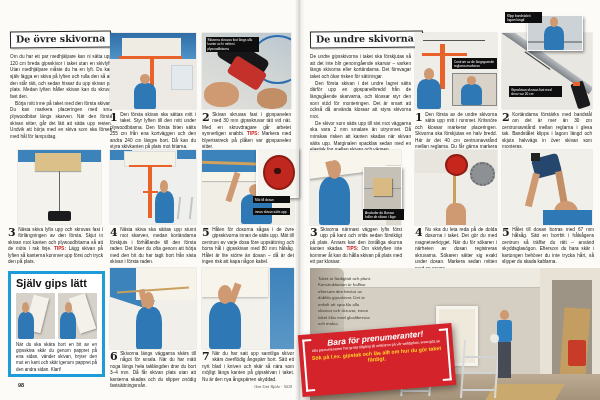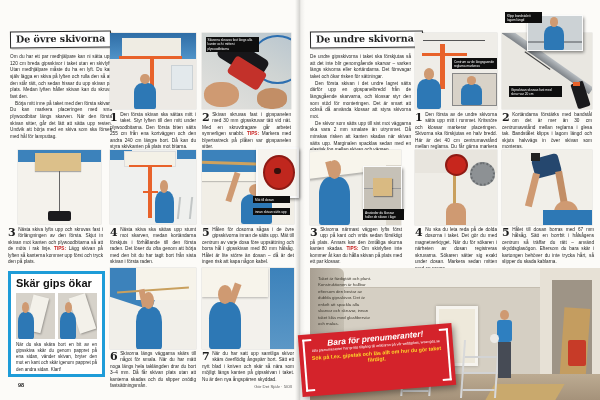--- a/index.html
+++ b/index.html
@@ -127,21 +127,21 @@
   <div class="cap" style="left:110px;top:227px;width:86px">
     <span class="num">4</span>
     <span>Nästa skiva ska sättas upp stumt mot skarven, medan kortändarna förskjuts i förhållande till den första raden. Det löser du ofta genom att börja med den bit du har tagit bort från sista skivan i första raden.</span>
   </div>
   <div class="cap" style="left:202px;top:227px;width:92px">
     <span class="num">5</span>
     <span>Hålen för dosorna sågas i de övre gipsskivorna innan de sätts upp. Mät till centrum av varje dosa före uppsättning och borra hål i gipsskivan med 80 mm hålsåg. Hålet är lite större än dosan – då är det ingen risk att kapa någon kabel.</span>
   </div>
 
   <div class="cutbox">
-    <h2>Skär gips ökar</h2>
+    <h2>Själv gips lätt</h2>
     <div class="pics">
       <div class="cutpic">
         <span class="shp" style="left:34%;top:8%;width:42%;height:78%;background:#f3f1ea;transform:rotate(14deg);box-shadow:1px 1px 2px rgba(0,0,0,.3)"></span>
         <span class="person" style="left:4%;bottom:0;width:42%;height:58%"></span>
       </div>
       <div class="cutpic">
         <span class="shp" style="left:40%;top:6%;width:44%;height:80%;background:#f3f1ea;transform:rotate(-18deg);box-shadow:1px 1px 2px rgba(0,0,0,.3)"></span>
         <span class="person" style="left:6%;bottom:0;width:40%;height:58%"></span>
       </div>
     </div>

